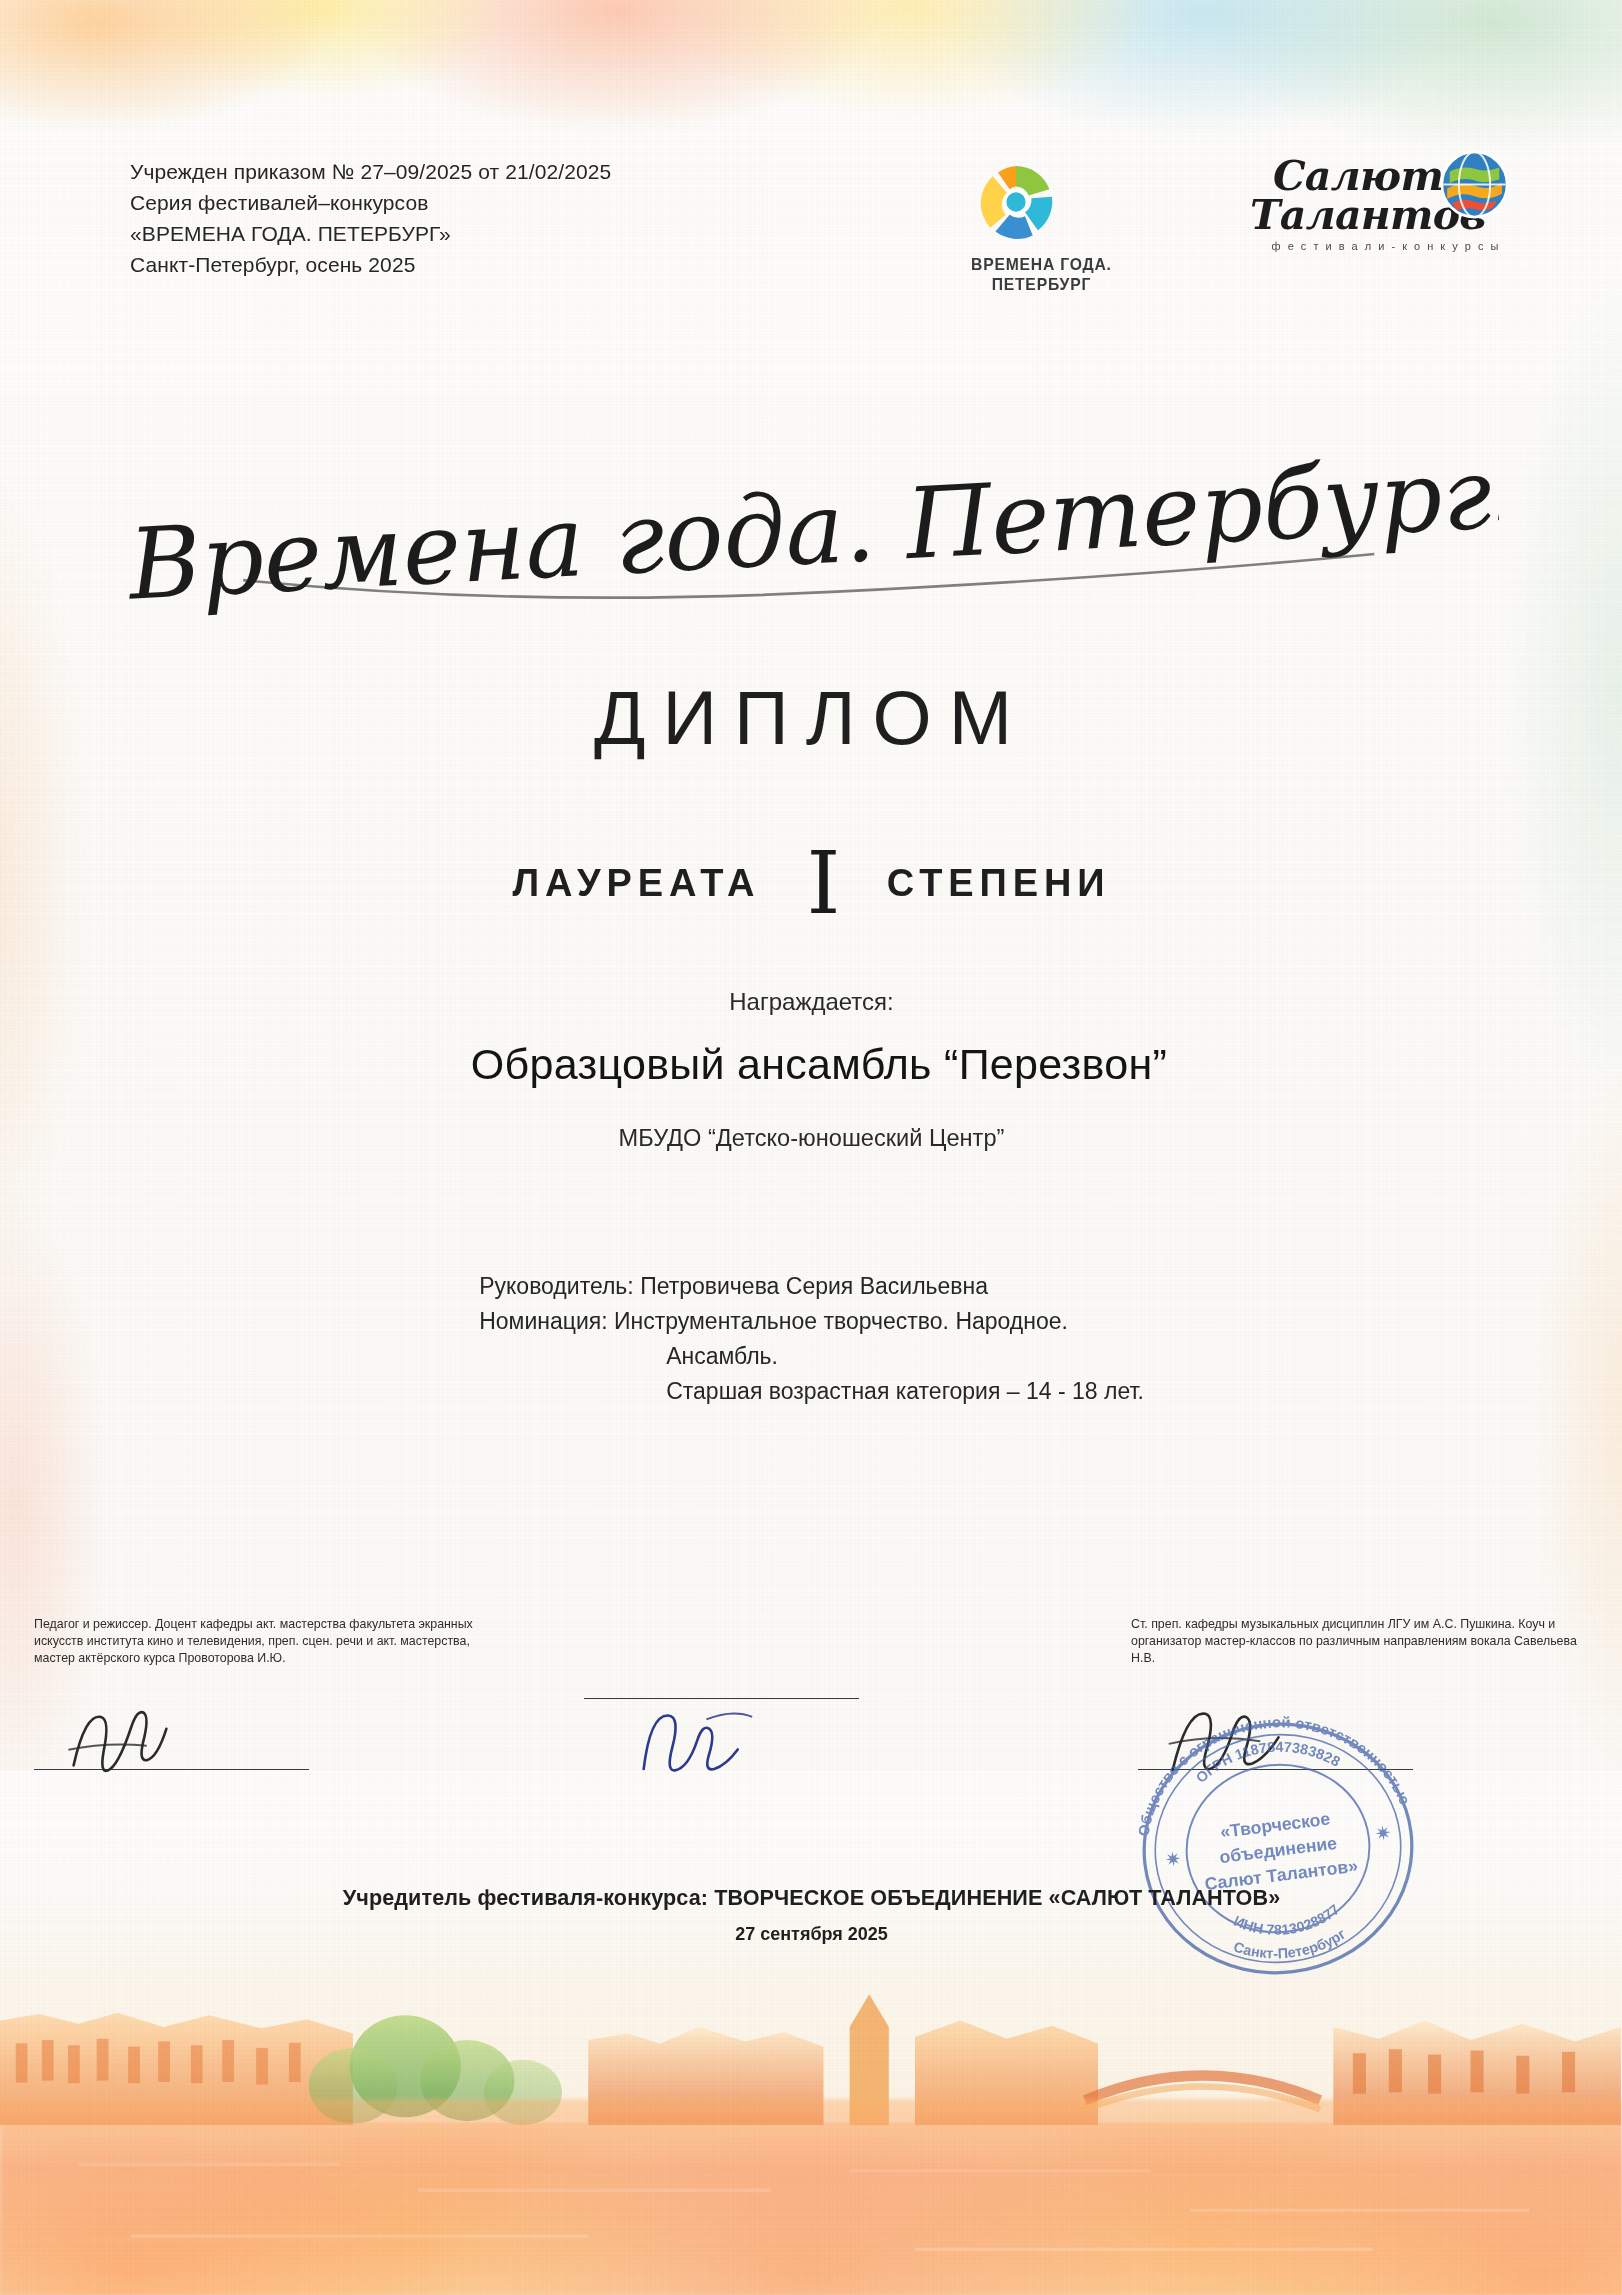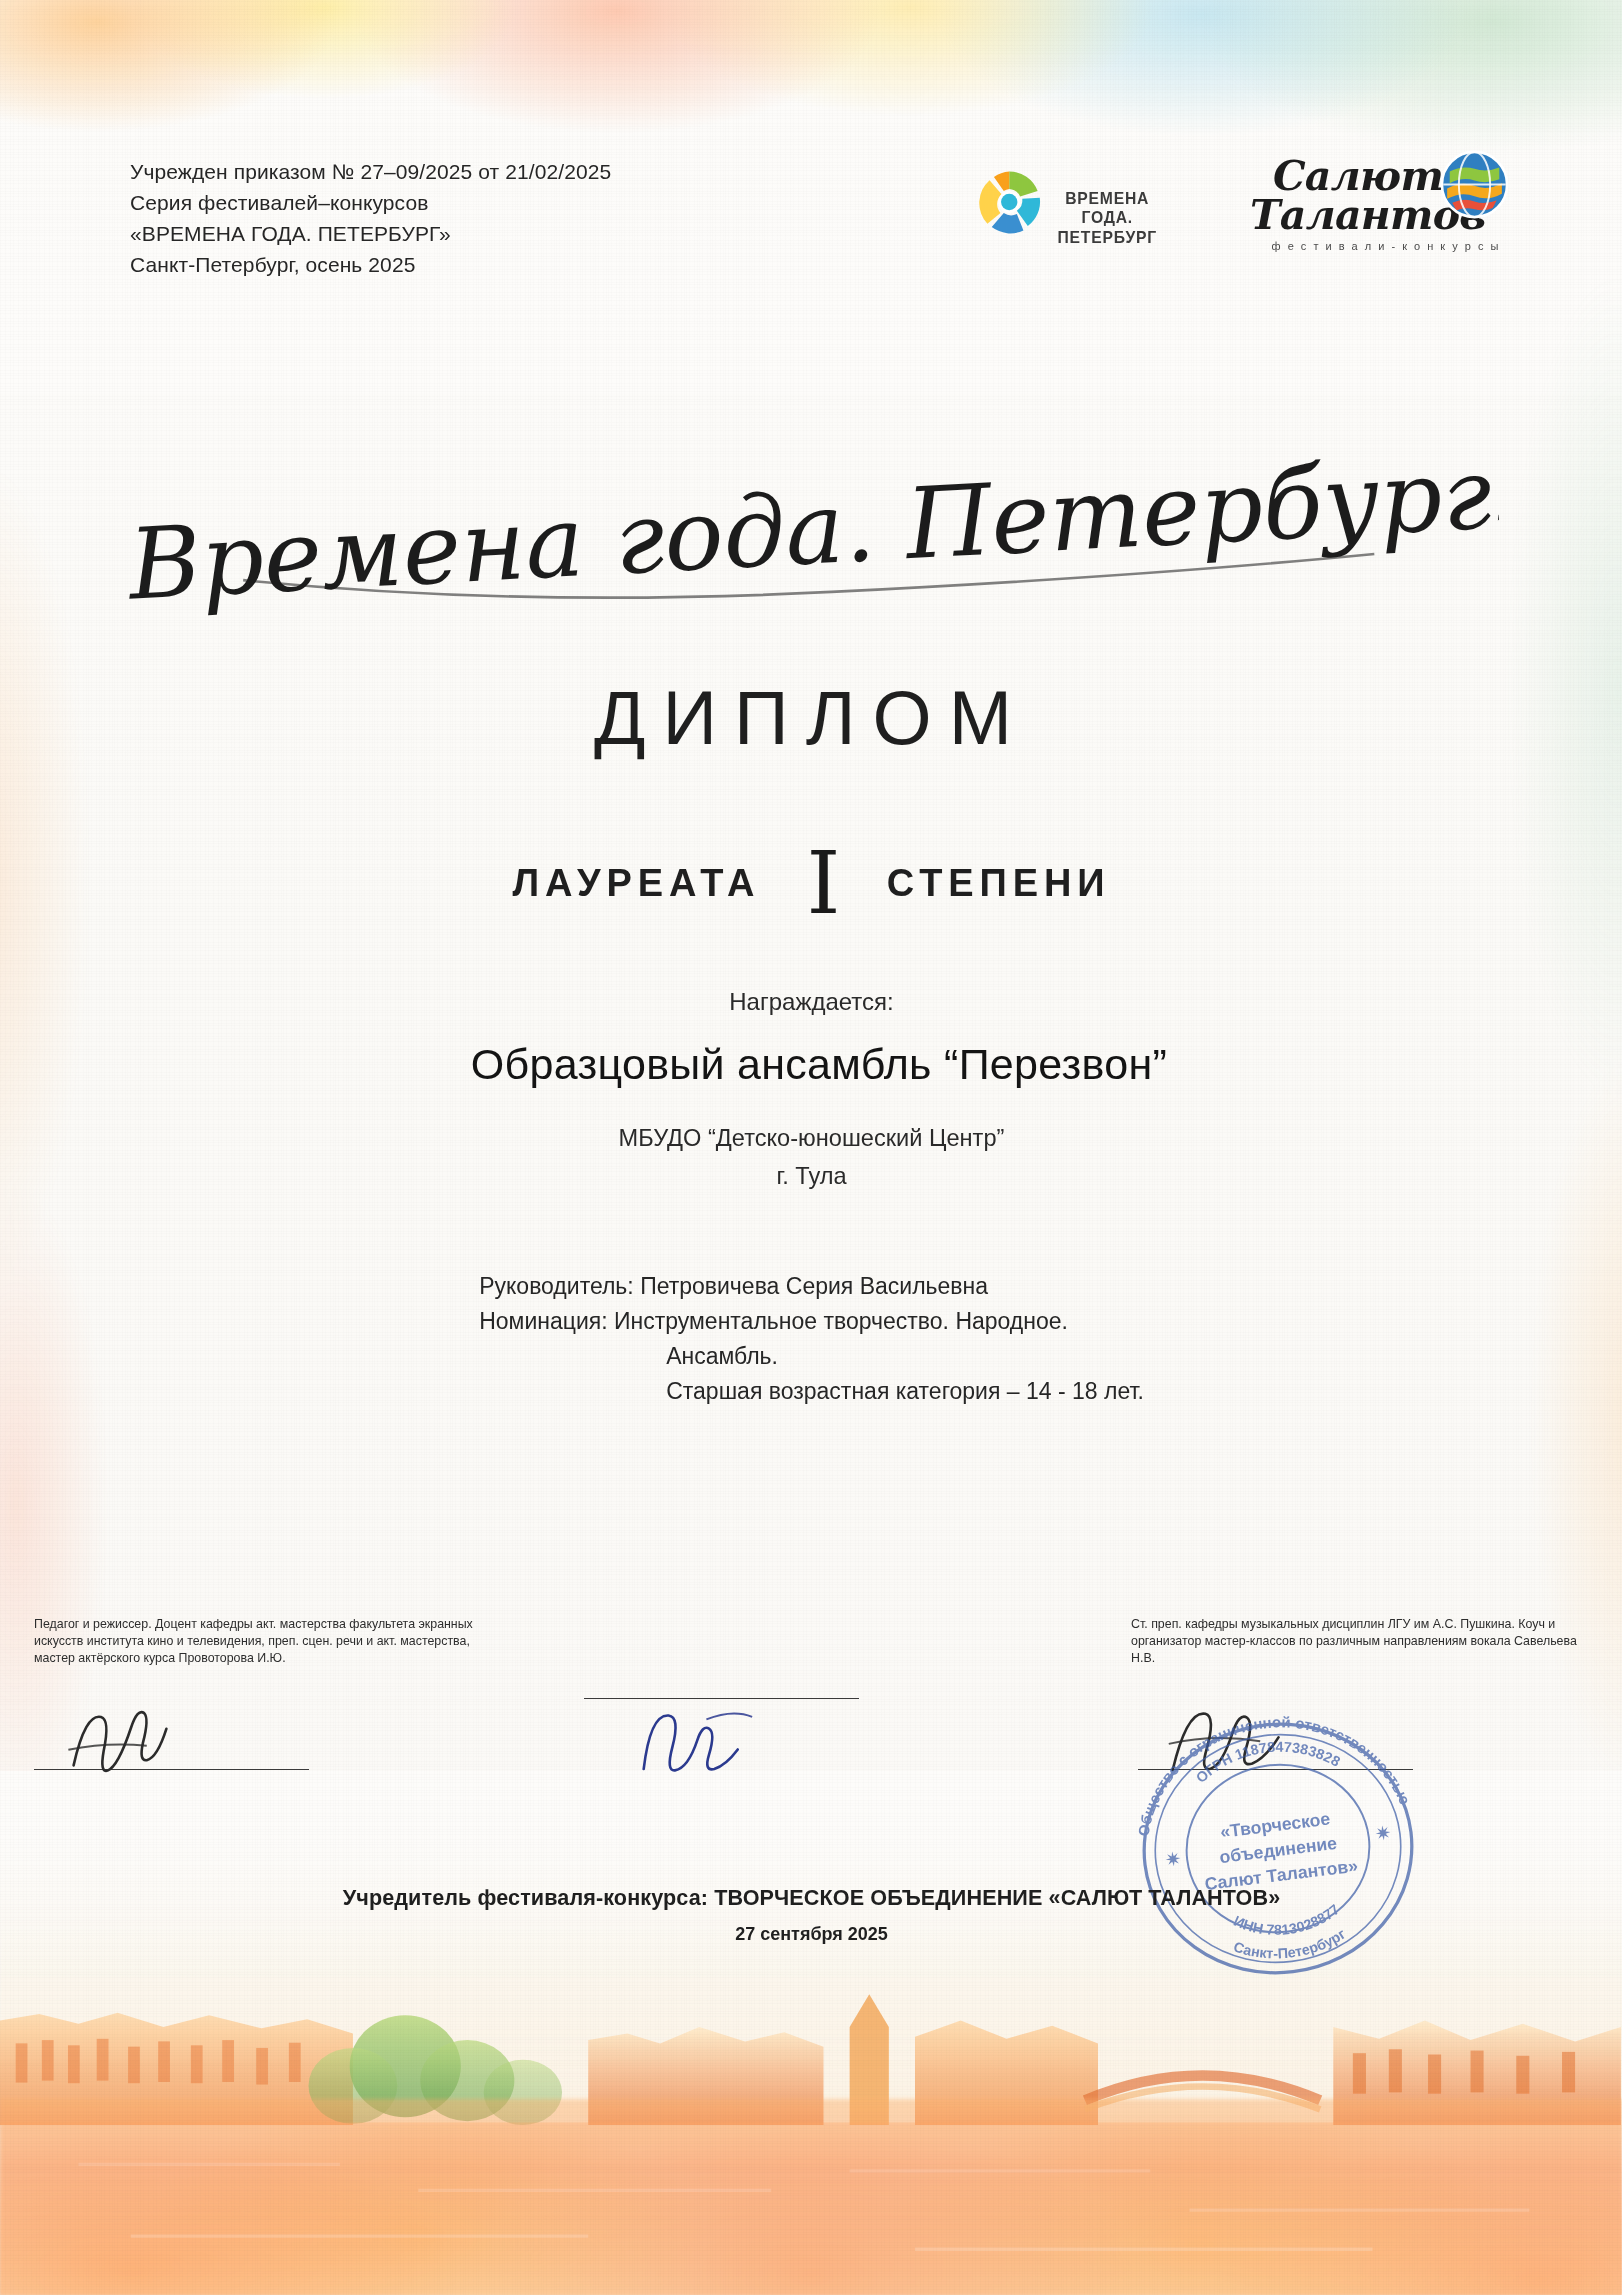--- a/index.html
+++ b/index.html
@@ -124,22 +124,22 @@
   .header-text .ln { display: block; white-space: pre; }
 
   .logos {
     display: flex;
     align-items: flex-start;
     gap: 37px;
     padding-top: 1.3px;
   }
   .logo-seasons {
     display: flex;
-    flex-direction: row;
-    align-items: flex-end;
+    flex-direction: column;
+    align-items: flex-start;
     width: 196px;
   }
   .logo-seasons .mark { width: 90px; height: 90px; }
   .logo-seasons .cap {
     margin-top: 7.9px;
     font-size: 15.7px;
     font-weight: bold;
     letter-spacing: 0.8px;
     color: #3b3b3b;
     text-align: center;
@@ -465,21 +465,20 @@
   <div class="degree-row">
     <span class="word">ЛАУРЕАТА</span>
     <span class="numeral">I</span>
     <span class="word">СТЕПЕНИ</span>
   </div>
 
   <div class="award-intro">Награждается:</div>
   <div class="award-name">Образцовый ансамбль “Перезвон”</div>
   <div class="award-org">
     <div>МБУДО “Детско-юношеский Центр”</div>
-    <div>г. Тула</div>
   </div>
 
   <div class="details">
     <div class="details-inner">
       <div>Руководитель: Петровичева Серия Васильевна</div>
       <div>Номинация: Инструментальное творчество. Народное.</div>
       <span class="indent">Ансамбль.</span>
       <span class="indent">Старшая возрастная категория – 14 - 18 лет.</span>
     </div>
   </div>

